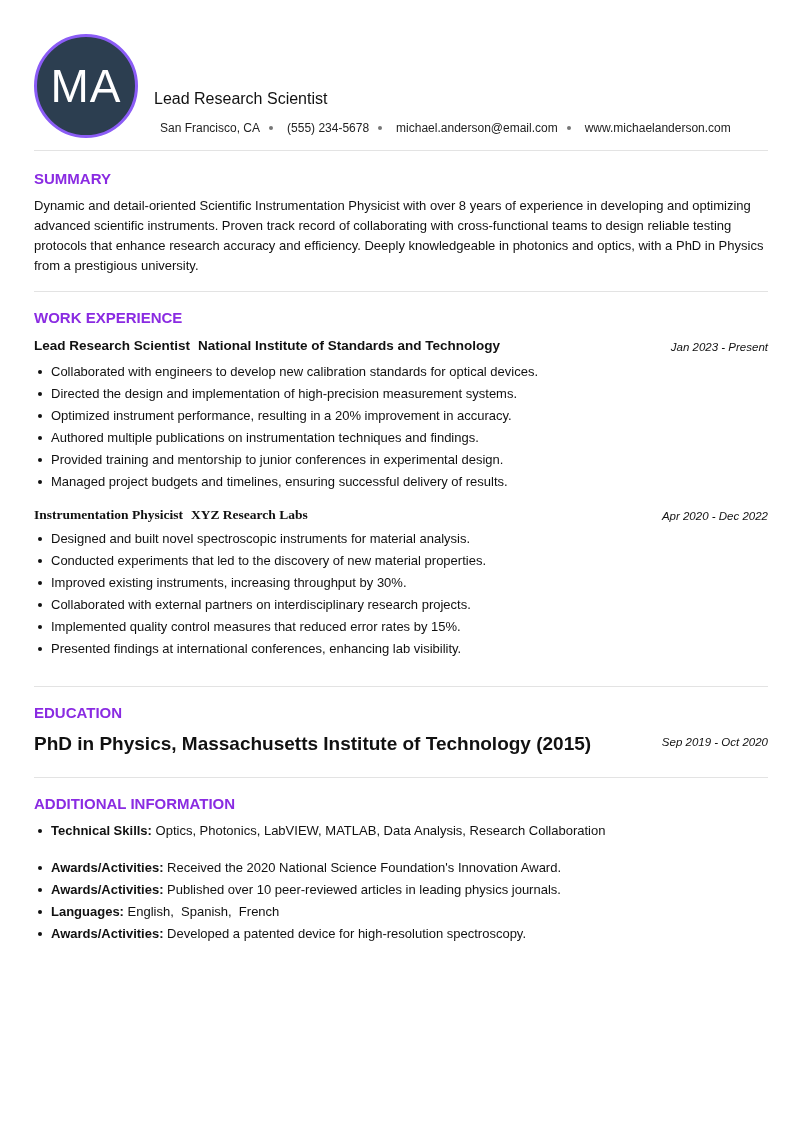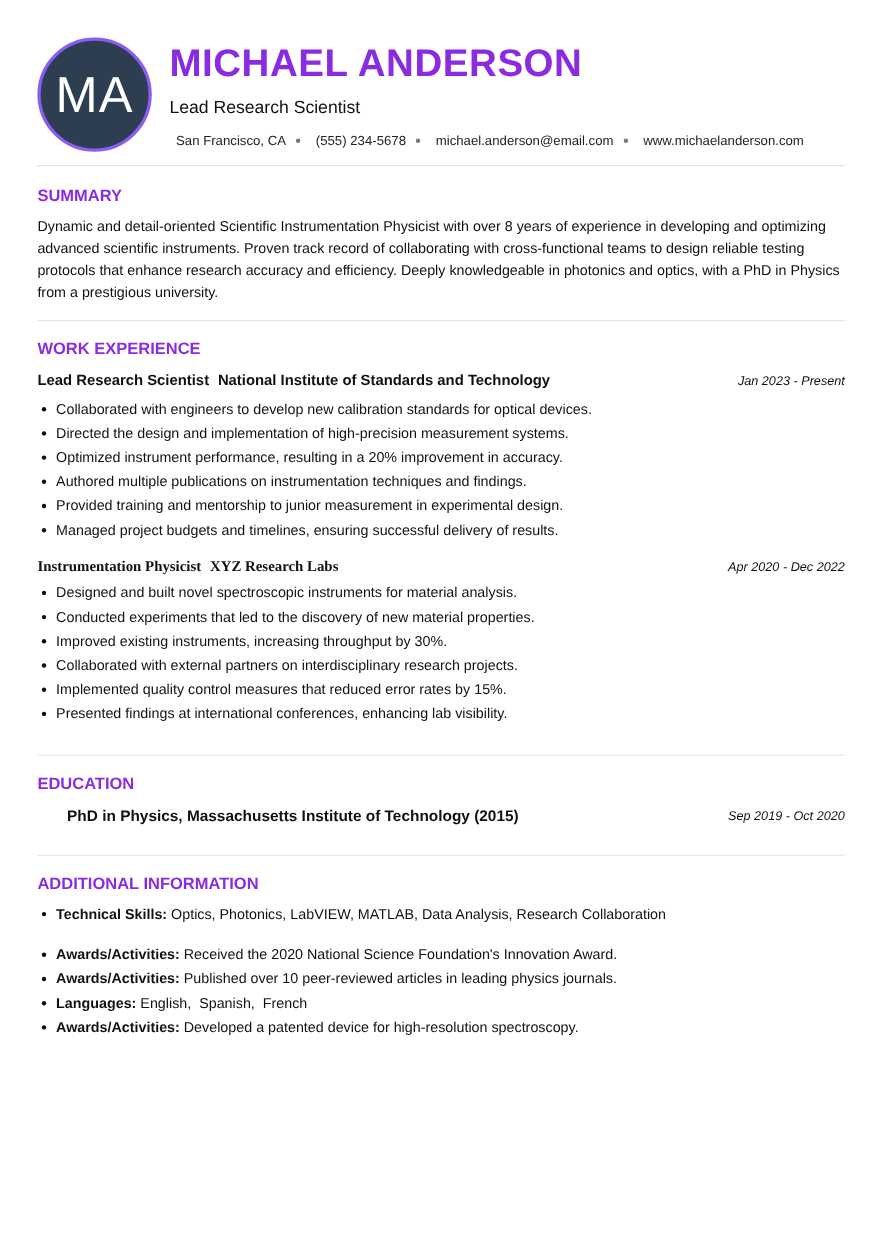--- a/index.html
+++ b/index.html
@@ -26,33 +26,32 @@
     .summary { position: absolute; left: 34px; top: 196px; width: 730px; font-size: 13px; line-height: 20px; color: #111; }
 
     .job-title { position: absolute; left: 34px; font-size: 13.5px; font-weight: bold; color: #111; }
     .job-title .org { margin-left: 8px; }
     .date { position: absolute; right: 32px; font-size: 11.5px; font-style: italic; color: #111; text-align: center; }
 
     .bullets { position: absolute; left: 34px; list-style: none; font-size: 13px; color: #111; }
     .bullets li { position: relative; padding-left: 17px; height: 22px; line-height: 22px; }
     .bullets li::before { content: ""; position: absolute; left: 4px; top: 9px; width: 4px; height: 4px; border-radius: 50%; background: #111; }
 
-    .edu { position: absolute; left: 34px; top: 733px; font-size: 14px; font-weight: bold; color: #111; margin-left: 27px; }
+    .edu { position: absolute; left: 34px; top: 733px; font-size: 19px; font-weight: bold; color: #111; }
 
     .addl { position: absolute; left: 34px; top: 820px; list-style: none; font-size: 13px; color: #111; }
     .addl li { position: relative; padding-left: 17px; line-height: 22px; }
     .addl li::before { content: ""; position: absolute; left: 4px; top: 9px; width: 4px; height: 4px; border-radius: 50%; background: #111; }
     .addl li b { font-weight: bold; }
   </style>
 </head>
 <body>
 
 <div class="header">
   <div class="avatar">MA</div>
-  <div class="name">MICHAEL ANDERSON</div>
   <div class="role">Lead Research Scientist</div>
   <div class="contacts">
     <span class="item">
         <span>San Francisco, CA</span>
         <span class="dot"></span>
       </span>
     <span class="item">
         <span>(555) 234-5678</span>
         <span class="dot"></span>
       </span>
@@ -77,21 +76,21 @@
 
 <div class="job-title" style="top:338px;">
   <span>Lead Research Scientist</span><span class="org">National Institute of Standards and Technology</span>
 </div>
 <div class="date" style="top:341px;">Jan 2023 - Present</div>
 <ul class="bullets" style="top:361px;">
   <li>Collaborated with engineers to develop new calibration standards for optical devices.</li>
   <li>Directed the design and implementation of high-precision measurement systems.</li>
   <li>Optimized instrument performance, resulting in a 20% improvement in accuracy.</li>
   <li>Authored multiple publications on instrumentation techniques and findings.</li>
-  <li>Provided training and mentorship to junior measurement in experimental design.</li>
+  <li>Provided training and mentorship to junior conferences in experimental design.</li>
   <li>Managed project budgets and timelines, ensuring successful delivery of results.</li>
 </ul>
 
 <div class="job-title" style="top:507px;font-family:Liberation Serif, serif;">
   <span>Instrumentation Physicist</span><span class="org">XYZ Research Labs</span>
 </div>
 <div class="date" style="top:510px;">Apr 2020 - Dec 2022</div>
 <ul class="bullets" style="top:528px;">
   <li>Designed and built novel spectroscopic instruments for material analysis.</li>
   <li>Conducted experiments that led to the discovery of new material properties.</li>

